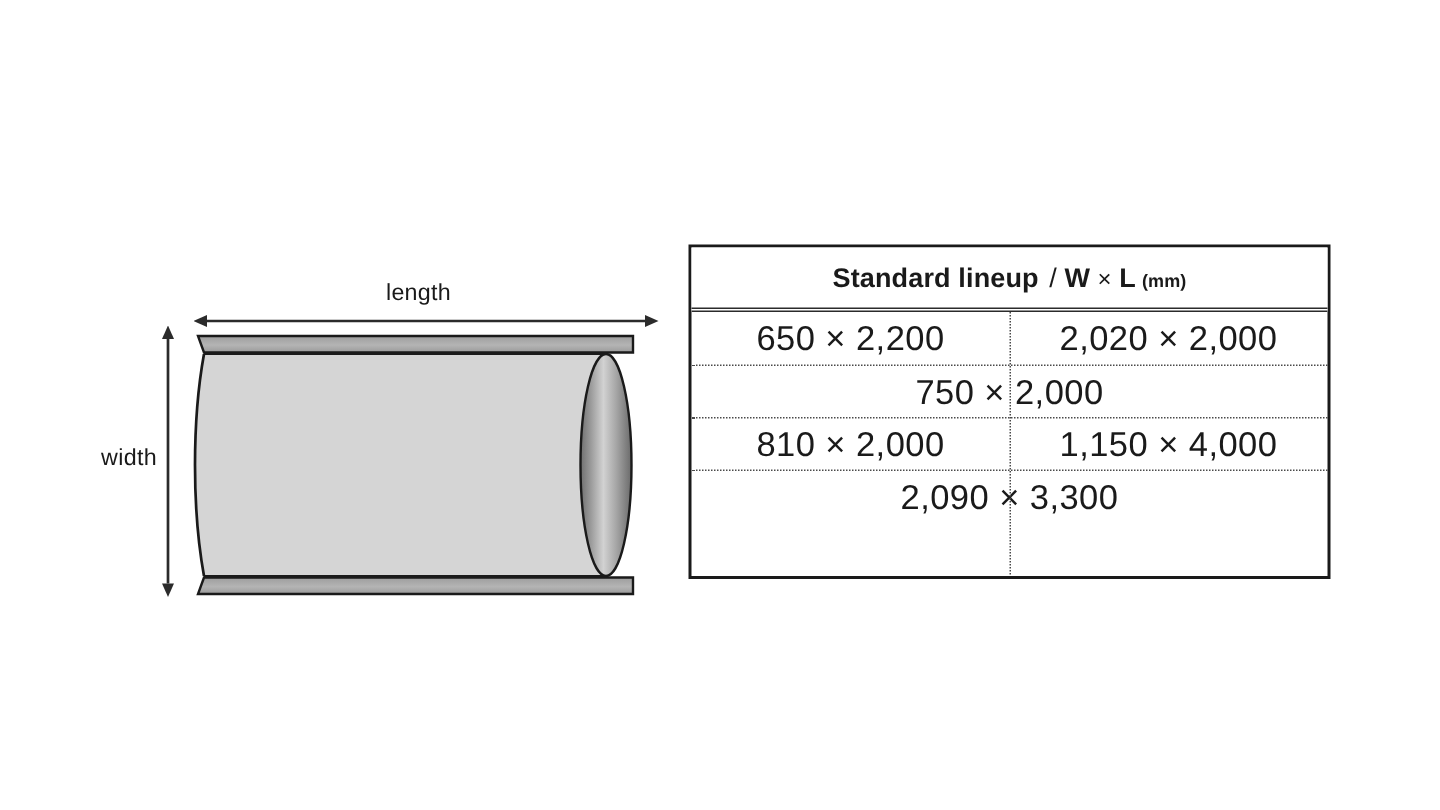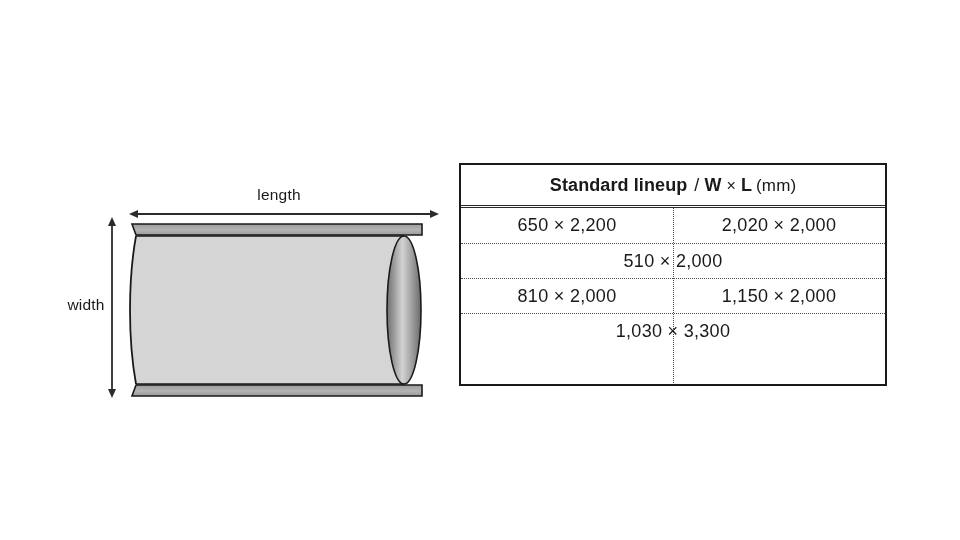--- a/index.html
+++ b/index.html
@@ -68,22 +68,22 @@
     white-space: nowrap;
     display: inline-flex;
     align-items: baseline;
   }
   .hdr-main { font-weight: 700; }
   .hdr-slash { font-weight: 400; margin: 0 5px 0 7px; }
   .hdr-w { font-weight: 700; }
   .hdr-times { font-weight: 400; margin: 0 5px; font-size: 16px; }
   .hdr-l { font-weight: 700; }
   .hdr-mm {
-    font-weight: 400;
-    font-size: 17px;
+    font-weight: 700;
+    font-size: 12px;
     margin-left: 4px;
   }
 
   #table-body {
     position: relative;
     height: 175px;
   }
   .t-row {
     display: flex;
     height: 35px;
@@ -91,21 +91,21 @@
   }
   .t-row + .t-row {
     border-top: 1.4px dotted #4a4a4a;
   }
   .t-cell {
     flex: 1 1 50%;
     display: flex;
     align-items: center;
     justify-content: center;
     font-family: "Liberation Sans", sans-serif;
-    font-size: 18px;
+    font-size: 23px;
     font-weight: 400;
     letter-spacing: 0.3px;
     color: #1a1a1a;
     white-space: nowrap;
   }
   
   #col-divider {
     position: absolute;
     left: 50%;
     top: 0;
@@ -184,26 +184,26 @@
     </div>
 
     <div id="table-body">
       <div id="col-divider"></div>
 
       <div class="t-row">
         <div class="t-cell">650 × 2,200</div>
         <div class="t-cell">2,020 × 2,000</div>
       </div>
       <div class="t-row">
-        <div class="t-cell">510 × 2,000</div>
+        <div class="t-cell">750 × 2,000</div>
       </div>
       <div class="t-row">
         <div class="t-cell">810 × 2,000</div>
-        <div class="t-cell">1,150 × 2,000</div>
-      </div>
-      <div class="t-row">
-        <div class="t-cell">1,030 × 3,300</div>
+        <div class="t-cell">1,150 × 4,000</div>
+      </div>
+      <div class="t-row">
+        <div class="t-cell">2,090 × 3,300</div>
       </div>
     </div>
 
   </div>
 
 </div>
 
 </body></html>

